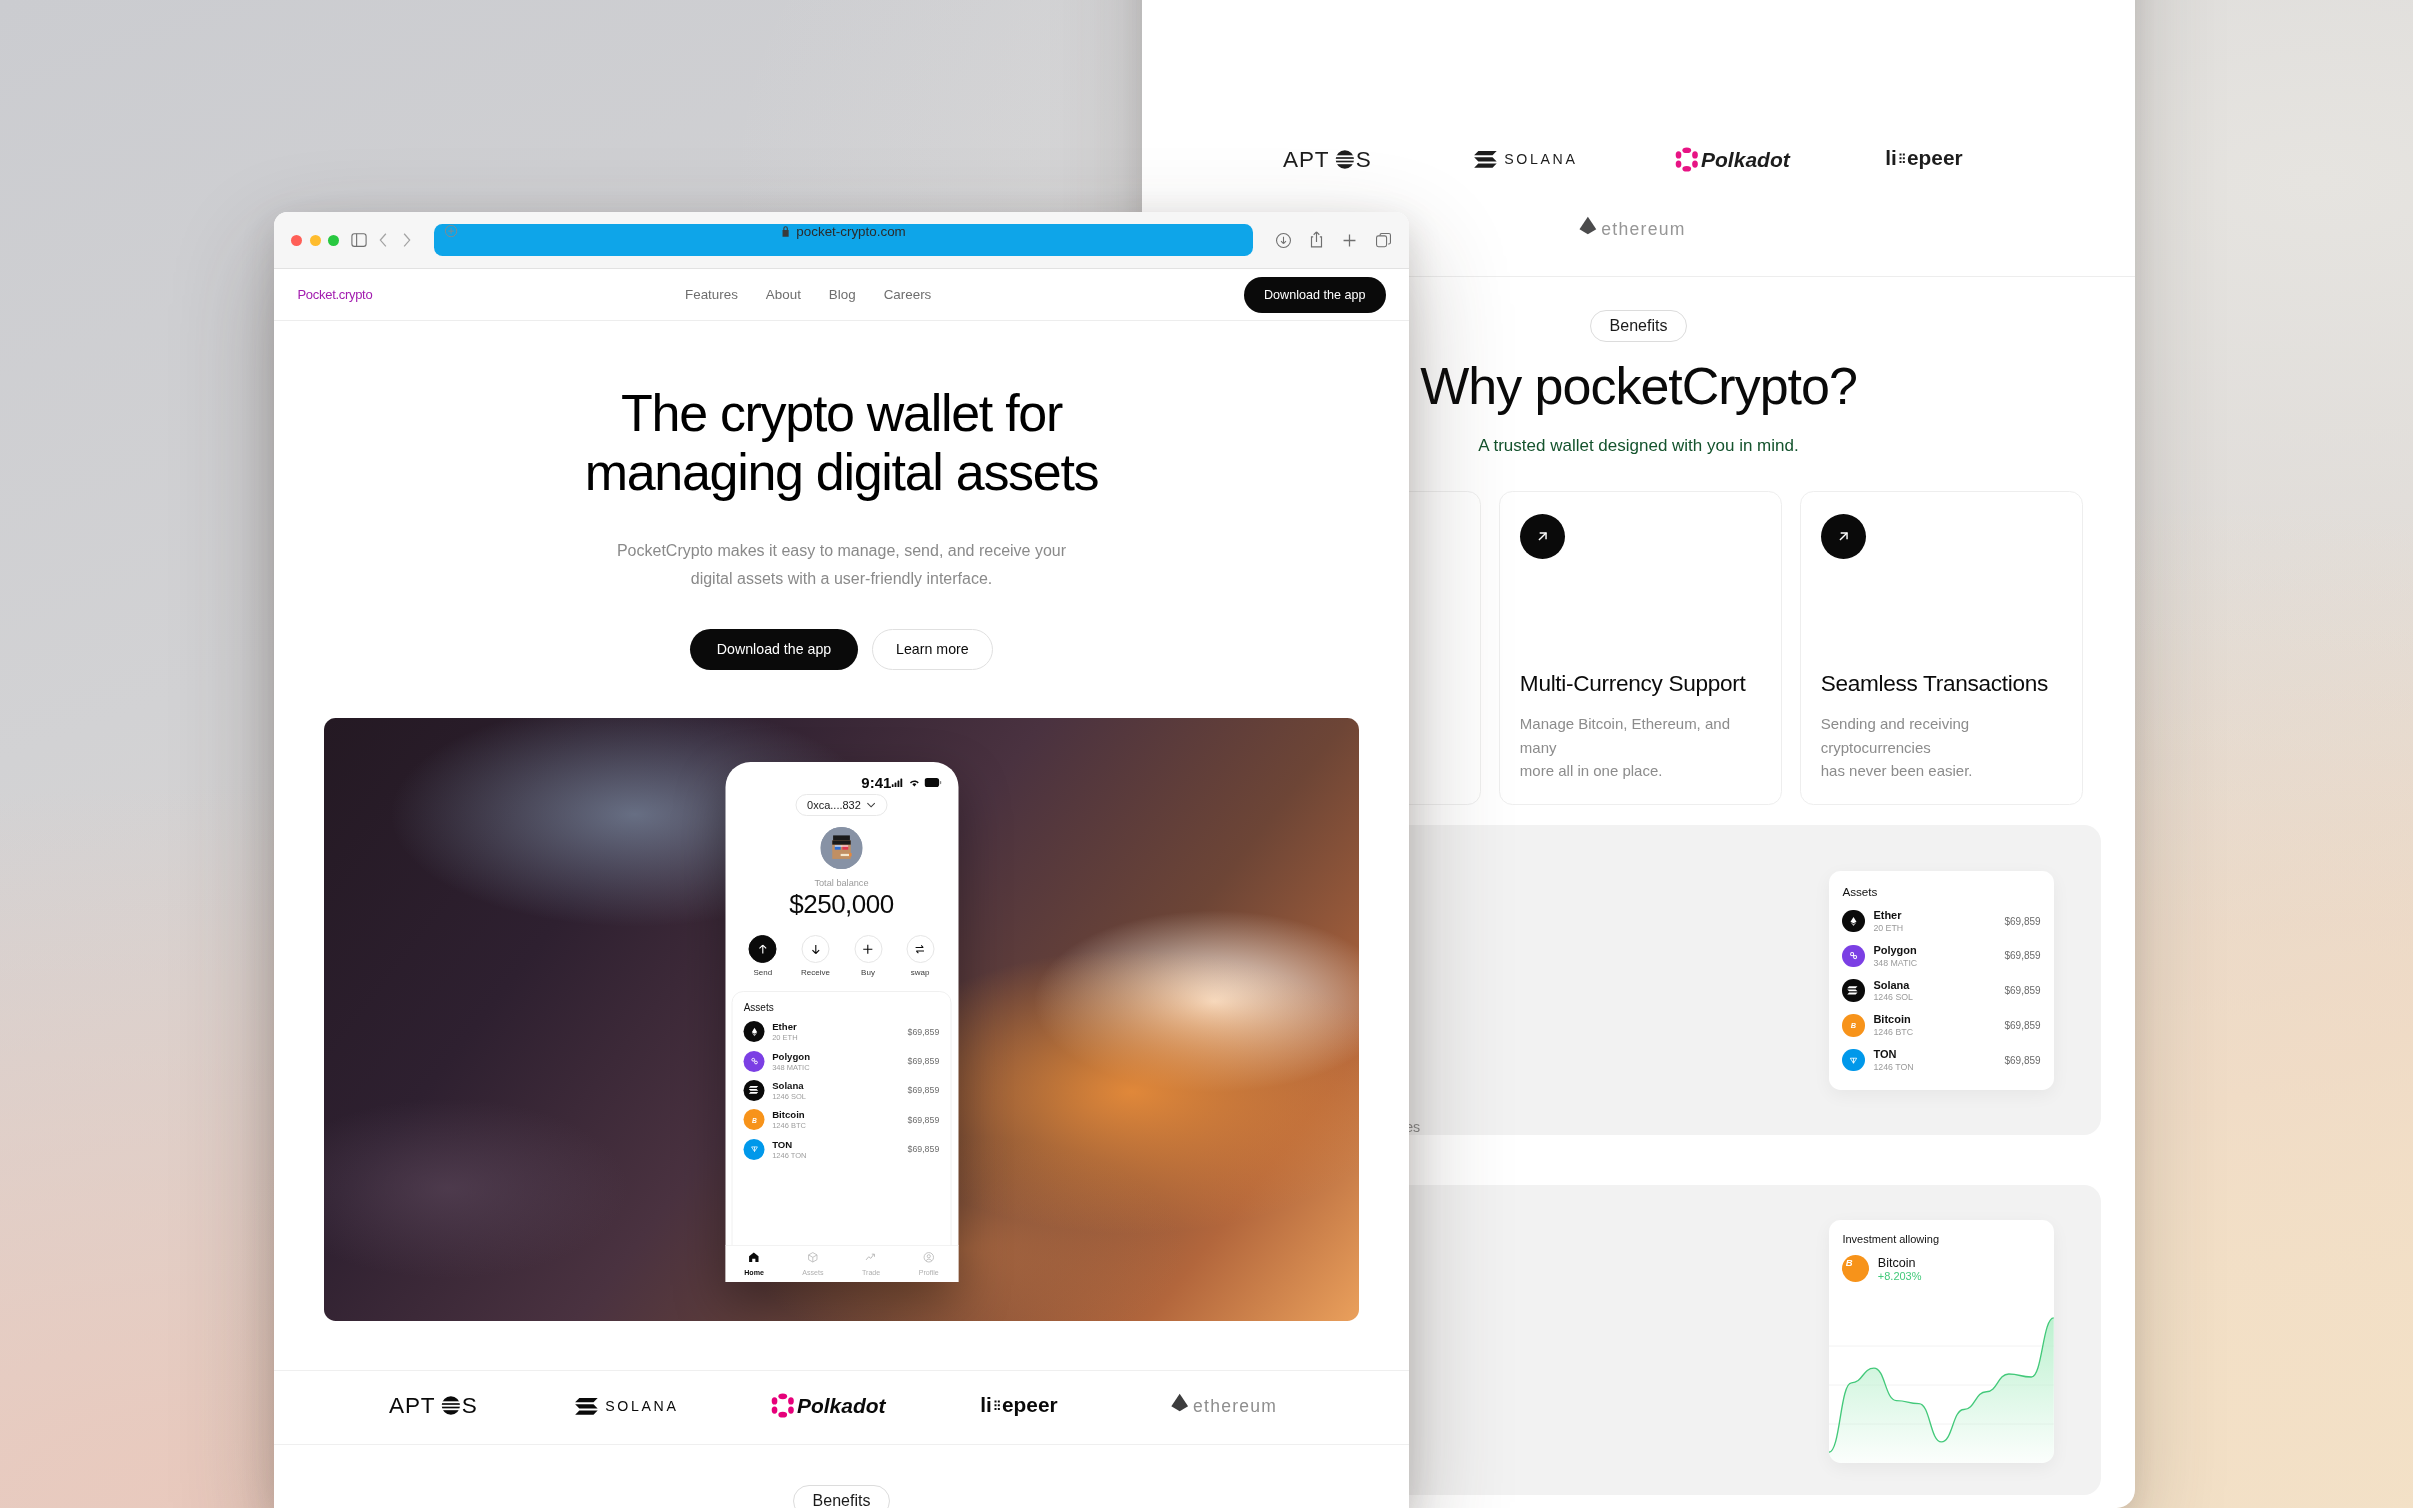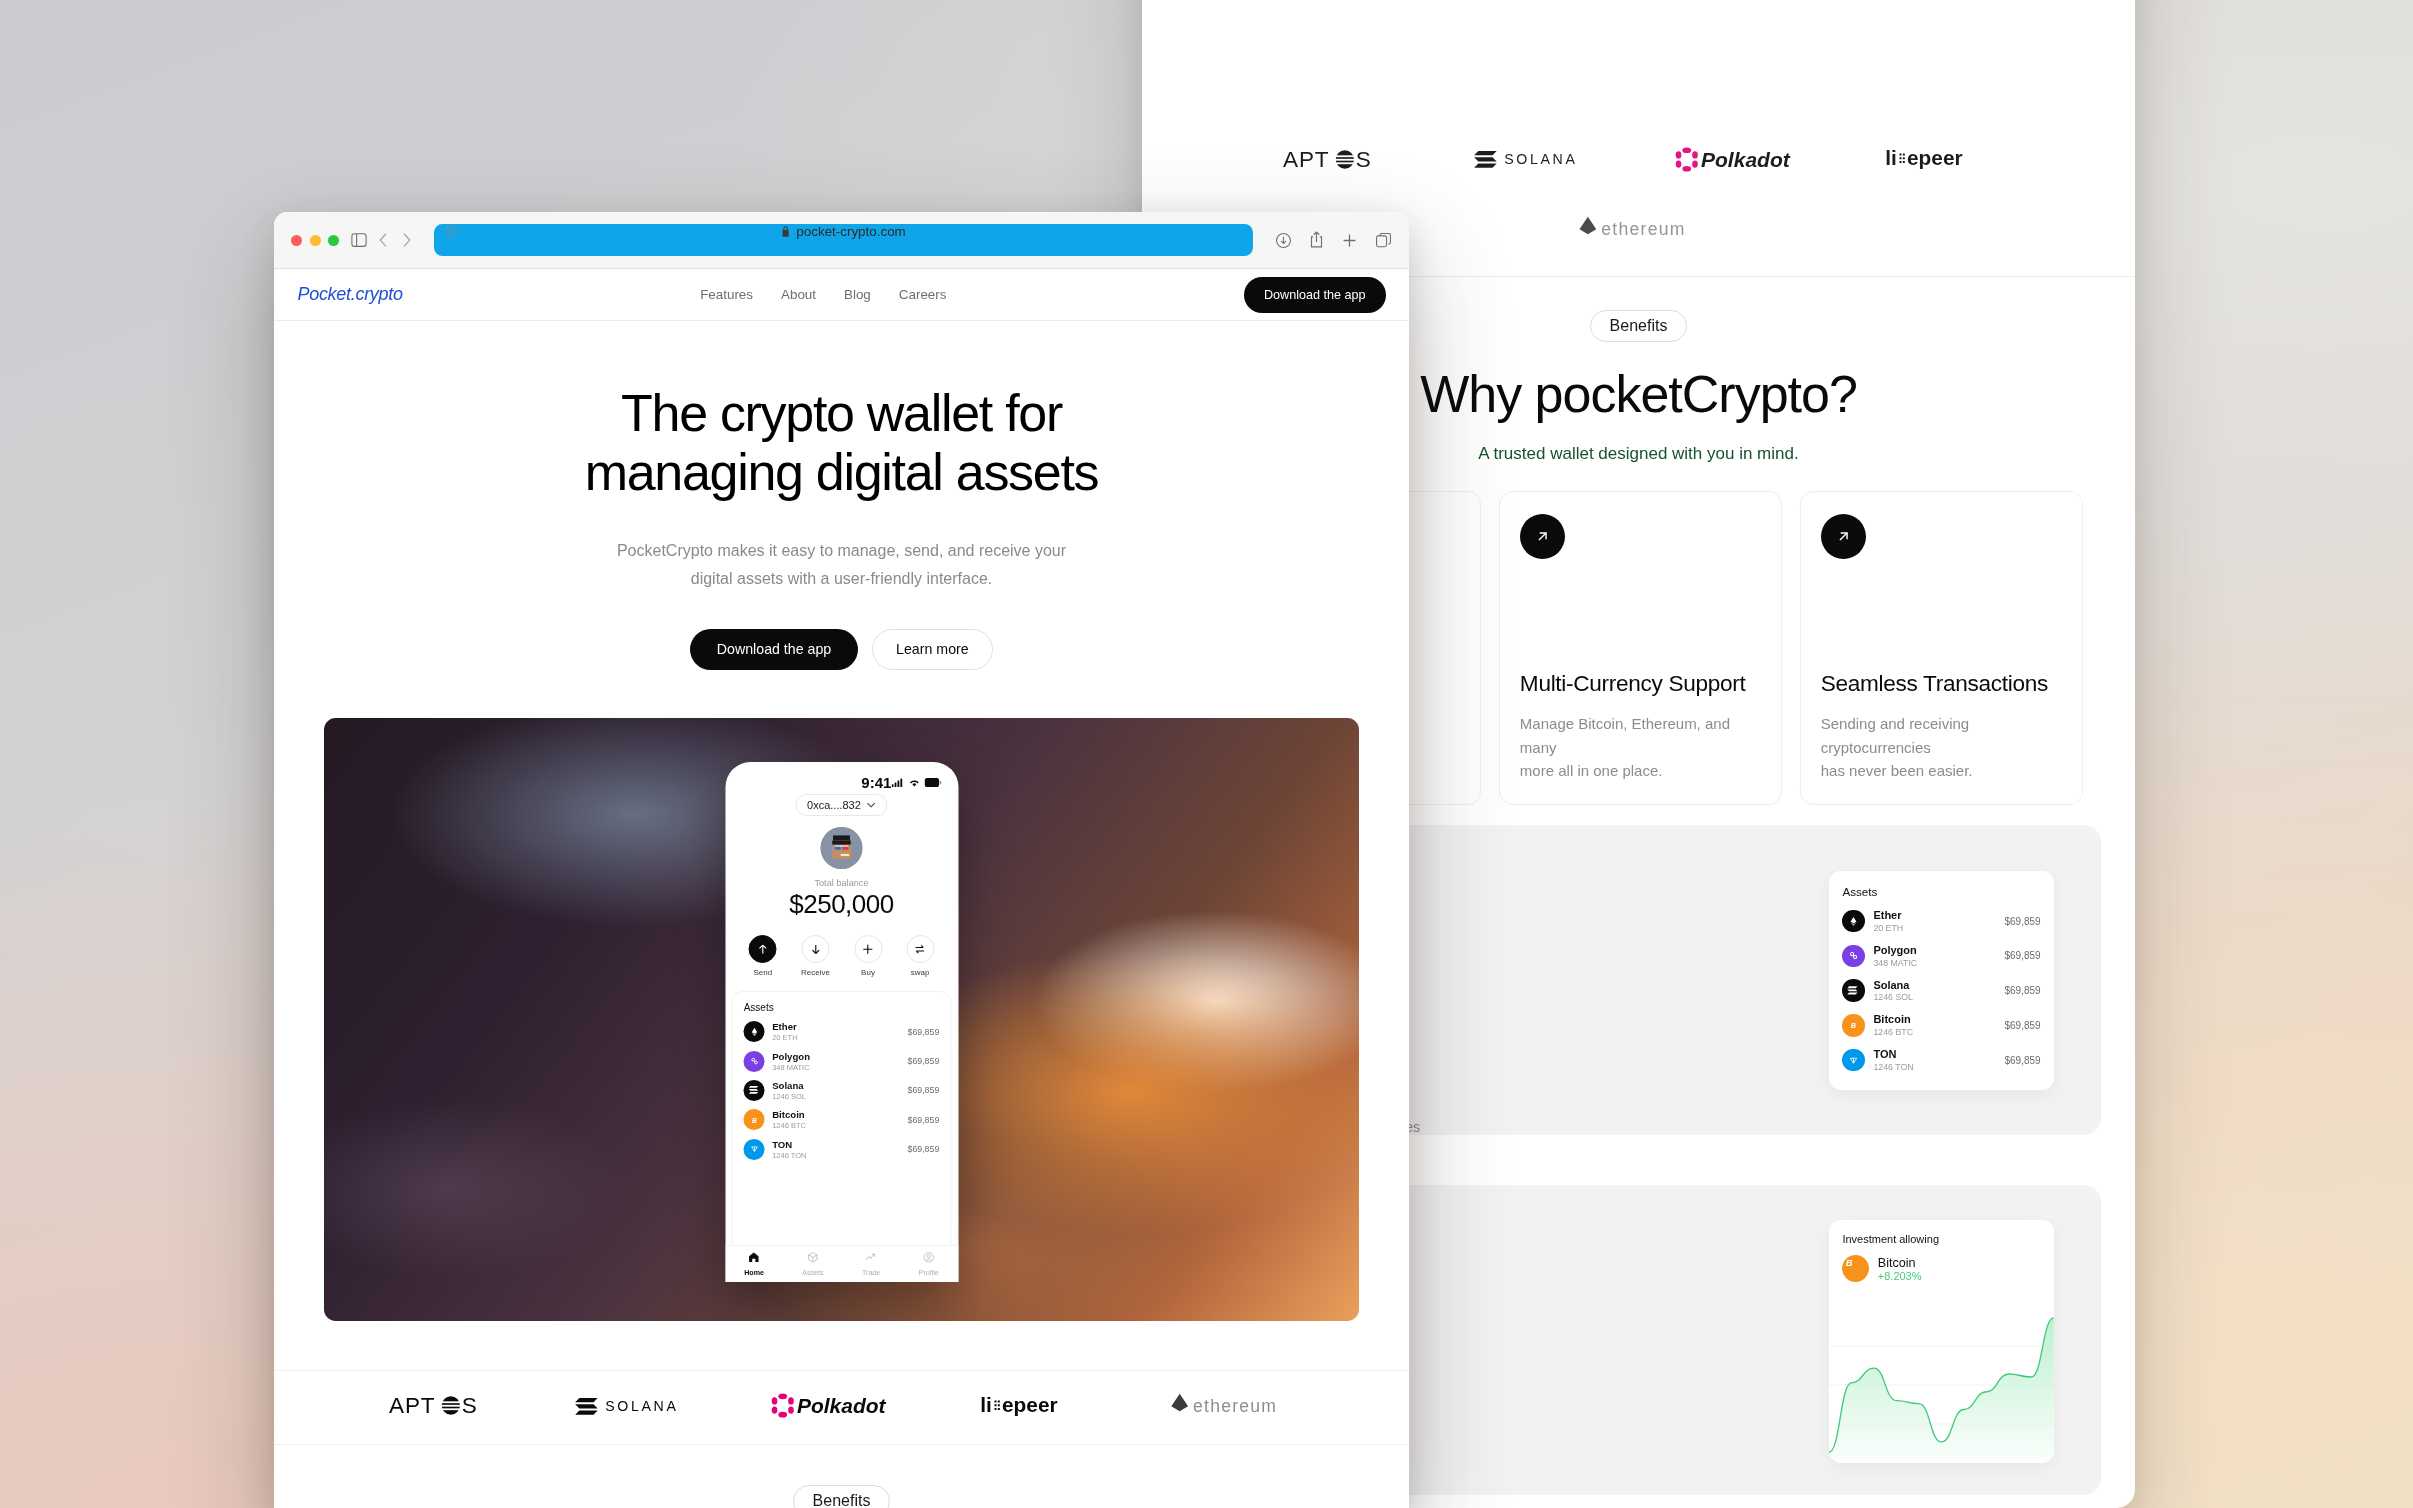--- a/index.html
+++ b/index.html
@@ -45,21 +45,21 @@
 
   .bw-divider { position: absolute; left: 0; right: 0; height: 0.8px; background: #ededed; }
 
   .bw-benefits-head { position: absolute; left: 0; right: 0; top: 587px; text-align: center; }
   .pill {
     display: inline-block; border: 0.8px solid #dcdcdc; border-radius: 837px;
     padding: 5.9px 18.4px; font-size: 16px; color: #1a1a1a; background: #fff;
   }
   .bw-benefits-head h2 {
     font-size: 52px; font-weight: 400; color: #0a0a0a; letter-spacing: -1px;
-    margin-top: 22px;
+    margin-top: 14px;
   }
   .bw-benefits-head p { font-size: 17px; color: #14532d; margin-top: 20px; }
 
   .bw-cards {
     position: absolute; left: 4px; right: 0; top: 768px;
     display: flex; gap: 17.6px; padding: 0 52px;
   }
   .bcard {
     flex: 1; height: 314px; border: 0.8px solid #eeeeee; border-radius: 13.4px;
     background: #fff; padding: 22px 20px; position: relative;
@@ -141,21 +141,21 @@
   .urlbar .urltext {
     flex: 1; text-align: center; font-size: 13.4px; color: #2b2b2b;
     display: flex; align-items: center; justify-content: center; gap: 5.9px;
   }
   .chrome-right { display: flex; align-items: center; gap: 17px; }
 
   .sitenav {
     height: 52px; display: flex; align-items: center; padding: 0 23.5px;
     border-bottom: 0.8px solid #ededed; background: #fff;
   }
-  .brand { font-size: 18px; color: #1d4ed8; letter-spacing: -0.3px; font-style: italic; }
+  .brand { font-size: 13px; color: #a21caf; letter-spacing: -0.3px; }
   .navlinks { flex: 1; display: flex; justify-content: center; gap: 28px; }
   .navlinks a { font-size: 13.4px; color: #6e6e6e; text-decoration: none; }
   .btn-dark {
     background: #0a0a0a; color: #fff; border: none; border-radius: 837px;
     padding: 11px 20px; font-size: 12.6px; cursor: pointer;
     font-family: "Liberation Sans", sans-serif;
   }
   .btn-light {
     background: #fff; color: #0a0a0a; border: 0.8px solid #e0e0e0; border-radius: 837px;
     padding: 11.7px 23.5px; font-size: 14.2px; cursor: pointer;

